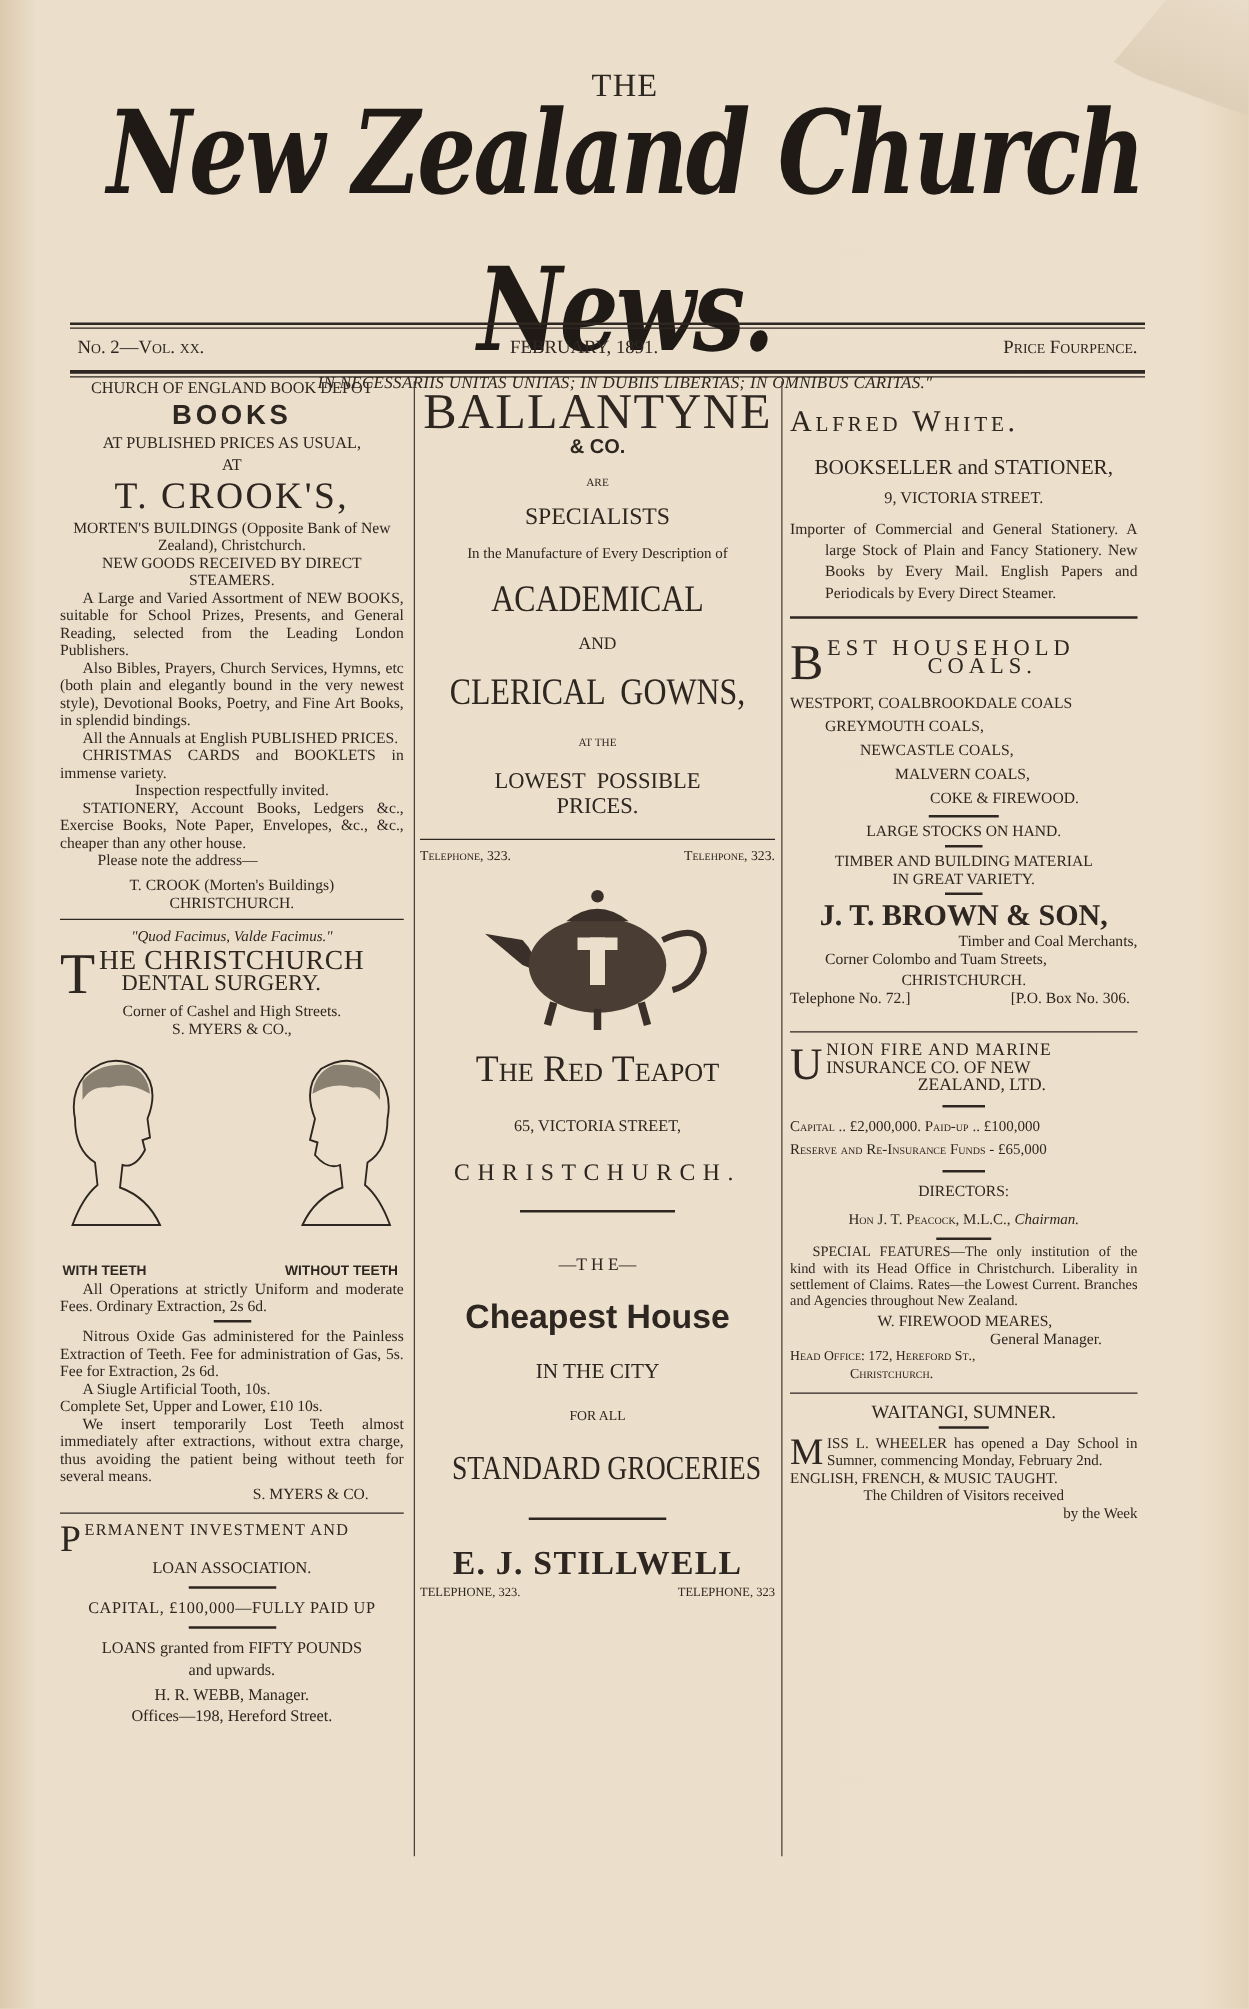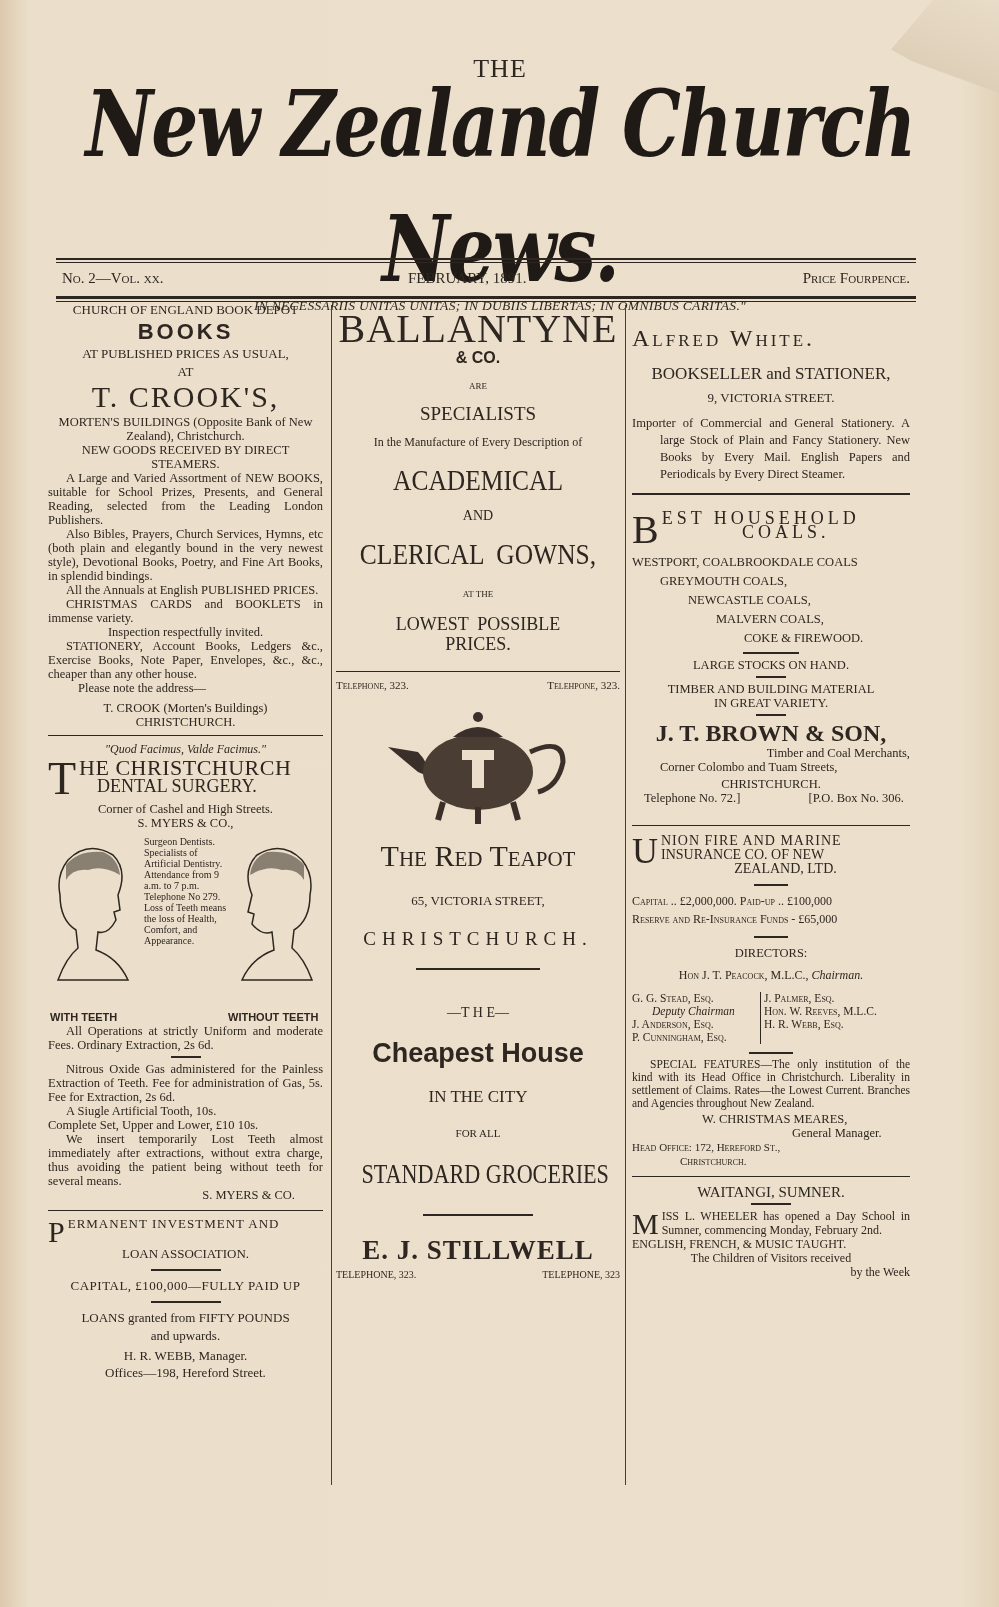--- a/index.html
+++ b/index.html
@@ -112,21 +112,20 @@
       <div class="c" style="margin-top:4px;">Corner of Cashel and High Streets.</div>
       <div class="c">S. MYERS &amp; CO.,</div>
       <div class="faces">
         <div class="face" style="left:0;">
           <svg viewBox="0 0 84 150">
             <path d="M20 20 Q40 0 65 15 Q80 30 70 55 L72 70 L66 72 L68 80 Q60 95 50 92 L48 110 Q70 118 80 140 L10 140 Q18 118 30 108 L28 90 Q12 80 12 55 Q8 35 20 20 Z" fill="none" stroke="#2e2620" stroke-width="1.5"></path>
             <path d="M18 25 Q30 10 55 12 Q70 18 72 35 Q55 25 40 30 Q25 28 18 40 Z" fill="#3b312a" opacity="0.55"></path>
           </svg>
         </div>
         <div class="face-label" style="left:2px;">WITH TEETH</div>
-        <div class="dental-mid">Surgeon Dentists. Specialists of Artificial Dentistry. Attendance from 9 a.m. to 7 p.m. Telephone No 279. Loss of Teeth means the loss of Health, Comfort, and Appearance.</div>
         <div class="face" style="left:190px;">
           <svg viewBox="0 0 84 150">
             <path d="M64 20 Q44 0 19 15 Q4 30 14 55 L10 72 L16 74 L14 84 Q24 96 34 92 L36 110 Q14 118 4 140 L74 140 Q66 118 54 108 L56 90 Q72 80 72 55 Q76 35 64 20 Z" fill="none" stroke="#2e2620" stroke-width="1.5"></path>
             <path d="M66 25 Q54 10 29 12 Q14 18 12 35 Q29 25 44 30 Q59 28 66 40 Z" fill="#3b312a" opacity="0.55"></path>
           </svg>
         </div>
         <div class="face-label" style="left:180px;">WITHOUT TEETH</div>
       </div>
       <div class="j ind">All Operations at strictly Uniform and moderate Fees. Ordinary Extraction, 2s 6d.</div>
       <div class="short-rule" style="width:30px;"></div>
@@ -229,21 +228,21 @@
       <div class="c" style="font-size:12.5px;">LARGE STOCKS ON HAND.</div>
       <div class="short-rule" style="width:30px;"></div>
       <div class="c" style="font-size:12.5px;">TIMBER AND BUILDING MATERIAL</div>
       <div class="c" style="font-size:12.5px;">IN GREAT VARIETY.</div>
       <div class="short-rule" style="width:30px;"></div>
       <div class="c" style="font-size:24px; line-height:26px; font-weight:bold;">J. T. BROWN &amp; SON,</div>
       <div style="text-align:right;">Timber and Coal Merchants,</div>
       <div style="padding-left:28px;">Corner Colombo and Tuam Streets,</div>
       <div class="c" style="margin-top:3px;">CHRISTCHURCH.</div>
       <div style="position:relative; height:16px;">
-        <span style="position:absolute; left:12px;font-family:Liberation Serif, serif;">Telephone No. 72.]</span>
+        <span style="position:absolute; left:0;font-family:Liberation Serif, serif;">Telephone No. 72.]</span>
         <span style="position:absolute; right:6px;">[P.O. Box No. 306.</span>
       </div>
     </div>
 
     <div class="long-rule" style="margin-top:18px;"></div>
 
     <div>
       <div style="overflow:hidden; margin-top:8px;">
         <span class="dropcap" style="font-size:36px; line-height:30px;">U</span>
         <div style="font-size:14px; letter-spacing:1px;">NION FIRE AND MARINE</div>
@@ -252,36 +251,23 @@
       </div>
       <div class="short-rule" style="width:34px; margin-top:8px;"></div>
       <div class="smallcaps" style="font-size:12px; margin-top:8px;">Capital .. £2,000,000.  Paid-up .. £100,000</div>
       <div class="smallcaps" style="font-size:12px; margin-top:4px;">Reserve and Re-Insurance Funds - £65,000</div>
       <div class="short-rule" style="width:34px; margin-top:10px;"></div>
       <div class="c" style="font-size:12.5px; margin-top:8px;">DIRECTORS:</div>
       <div class="c" style="font-size:12px; margin-top:8px;">
         <span class="smallcaps">Hon J. T. Peacock, M.L.C.,</span>
         <span class="it">Chairman.</span>
       </div>
-      <div style="display:flex; font-size:11.5px; line-height:13px; margin-top:10px;">
-        <div style="width:128px; border-right:1px solid #2e2620;" class="smallcaps">
-          <div>G. G. Stead, Esq.</div>
-          <div class="it" style="padding-left:20px; font-variant:normal;">Deputy Chairman</div>
-          <div>J. Anderson, Esq.</div>
-          <div>P. Cunningham, Esq.</div>
-        </div>
-        <div style="padding-left:3px;" class="smallcaps">
-          <div>J. Palmer, Esq.</div>
-          <div>Hon. W. Reeves, M.L.C.</div>
-          <div>H. R. Webb, Esq.</div>
-        </div>
-      </div>
       <div class="short-rule" style="width:44px; margin-top:8px;"></div>
       <div class="j ind" style="font-size:11.5px; line-height:13px;">SPECIAL FEATURES—The only institution of the kind with its Head Office in Christchurch. Liberality in settlement of Claims. Rates—the Lowest Current. Branches and Agencies throughout New Zealand.</div>
-      <div style="padding-left:70px; margin-top:2px;">W. CHRISTMAS MEARES,</div>
+      <div style="padding-left:70px; margin-top:2px;">W. FIREWOOD MEARES,</div>
       <div style="padding-left:160px;">General Manager.</div>
       <div class="smallcaps" style="font-size:11px;">Head Office: 172, Hereford St.,</div>
       <div class="smallcaps" style="font-size:11px; padding-left:48px;">Christchurch.</div>
     </div>
 
     <div class="long-rule" style="margin-top:8px;"></div>
 
     <div>
       <div class="c" style="font-size:15px; margin-top:8px;">WAITANGI, SUMNER.</div>
       <div class="short-rule" style="width:40px;"></div>

